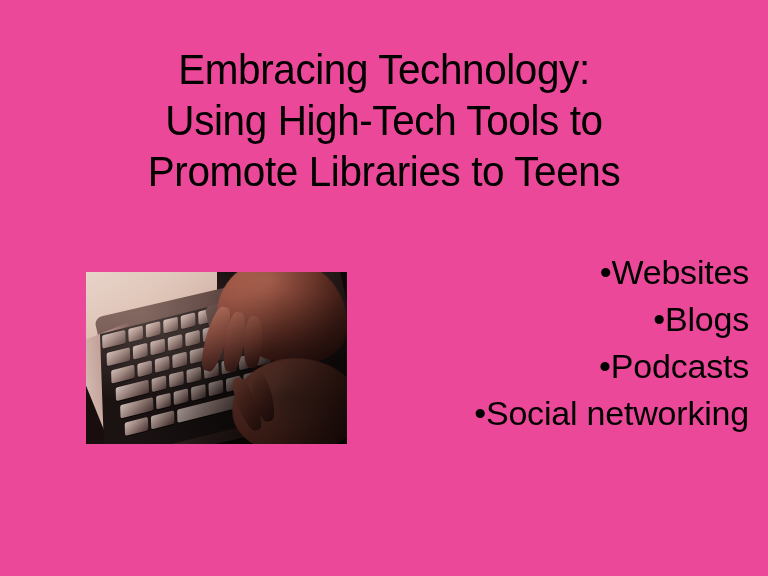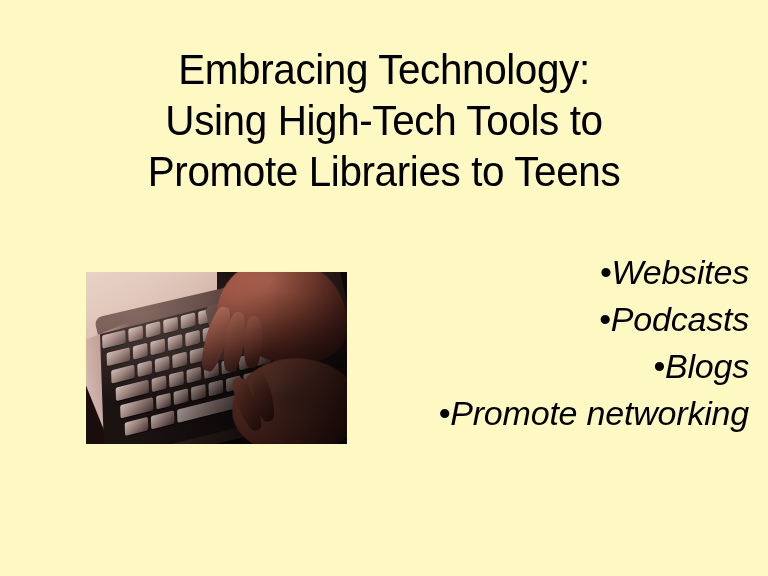--- a/index.html
+++ b/index.html
@@ -15,21 +15,21 @@
     font-family: "Liberation Sans", "DejaVu Sans", sans-serif;
     color: #000000;
     position: relative;
   }
 
   .slide {
     position: absolute;
     left: 0; top: 0;
     width: 768px;
     height: 576px;
-    background: #fef9c3;
+    background: #ec4899;
   }
 
   
   .slide-title {
     position: absolute;
     left: 34px;
     top: 44px;
     width: 700px;
     text-align: center;
     font-family: "Liberation Sans", "DejaVu Sans", sans-serif;
@@ -185,21 +185,20 @@
     margin: 0;
     padding: 0;
     font-family: "Liberation Sans", "DejaVu Sans", sans-serif;
     font-size: 34px;
     line-height: 47px;
     color: #000000;
     letter-spacing: -0.2px;
   }
   .bullet-list li {
     white-space: nowrap;
-    font-style: italic;
   }
   .bullet-list li .bchar {
     font-size: 34px;
   }
 </style>
 </head>
 <body>
 
 <div class="slide">
 
@@ -297,18 +296,18 @@
       <div class="p-hand p-hand-bottom"></div>
       <div class="p-finger f4"></div>
       <div class="p-finger f5"></div>
 
       <div class="p-vignette"></div>
     </div>
   </div>
 
   <ul class="bullet-list">
     <li><span class="bchar">•</span><span>Websites</span></li>
+    <li><span class="bchar">•</span><span>Blogs</span></li>
     <li><span class="bchar">•</span><span>Podcasts</span></li>
-    <li><span class="bchar">•</span><span>Blogs</span></li>
-    <li><span class="bchar">•</span><span>Promote networking</span></li>
+    <li><span class="bchar">•</span><span>Social networking</span></li>
   </ul>
 
 </div>
 
 </body></html>

